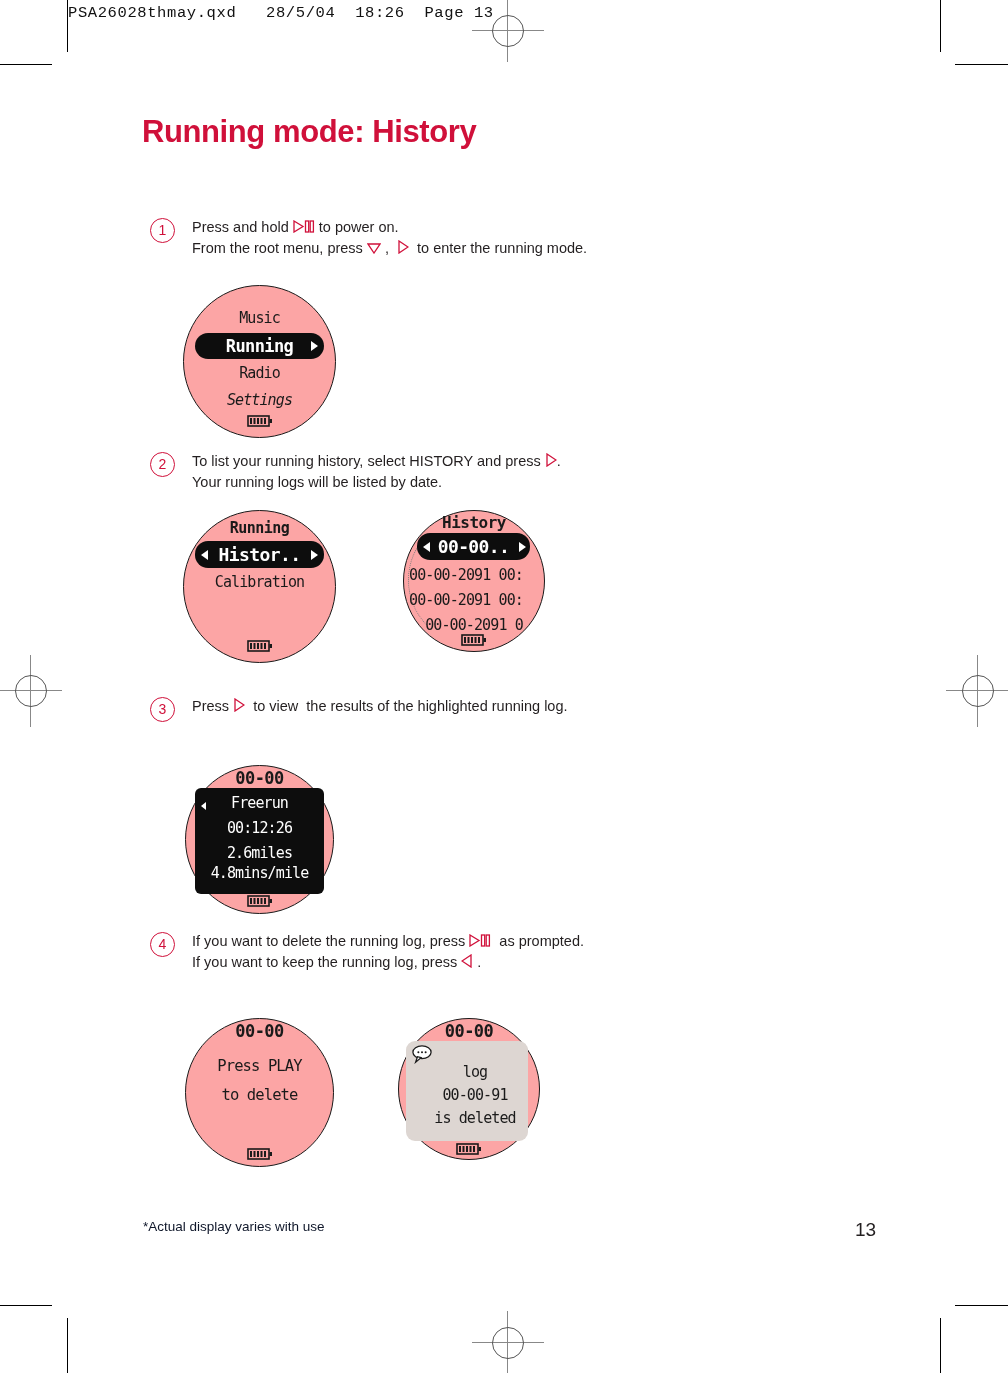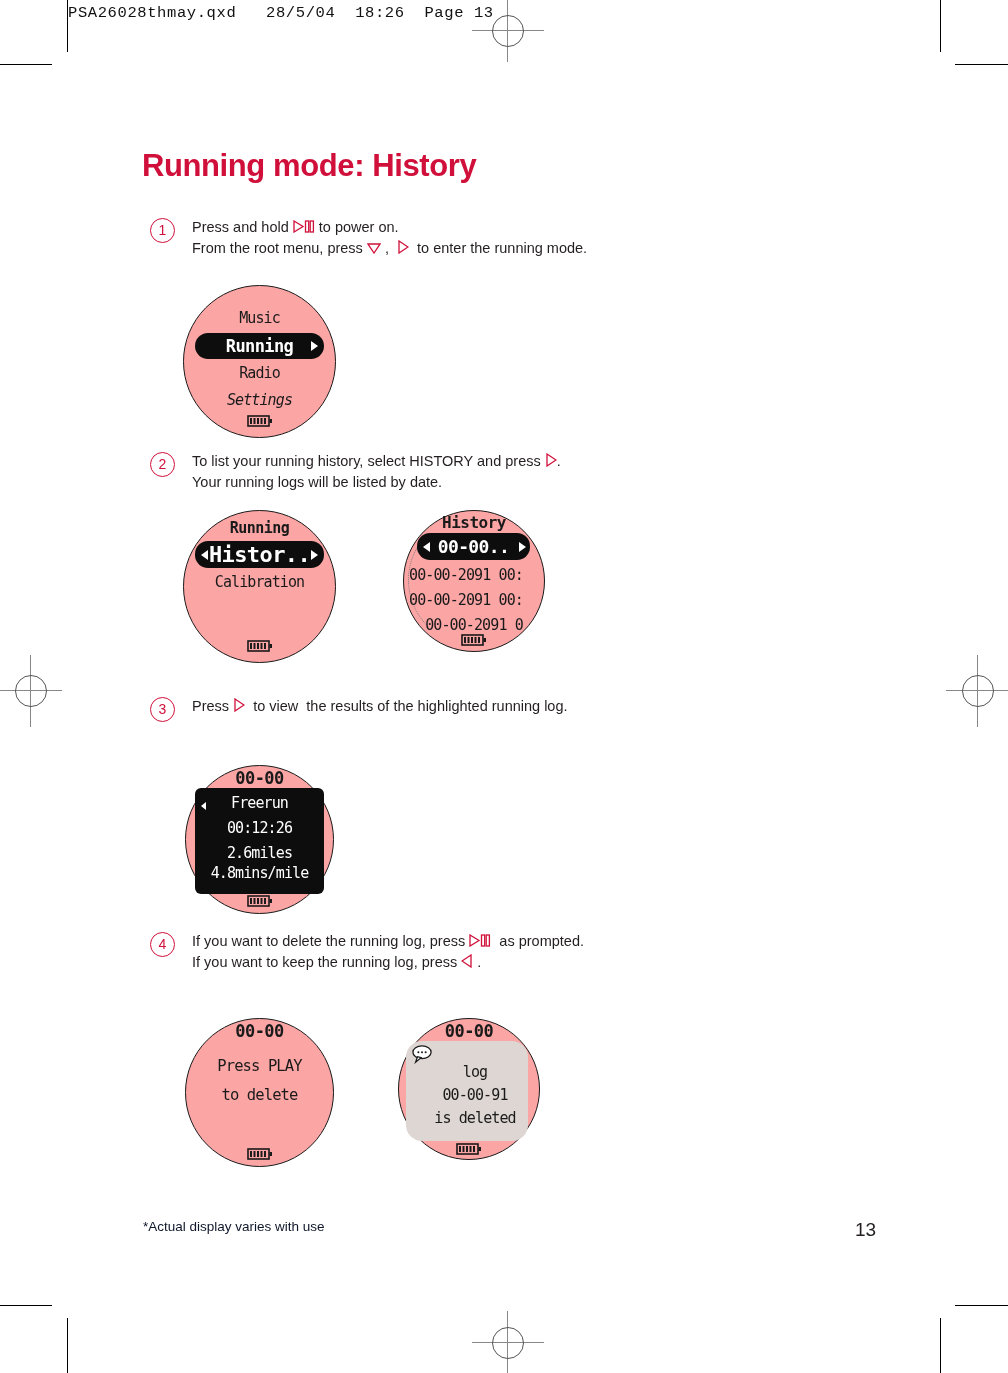--- a/index.html
+++ b/index.html
@@ -47,21 +47,21 @@
   .page {
     position: absolute;
     left: 0; top: 0;
     width: 1008px;
     height: 1373px;
   }
 
   .page-title {
     position: absolute;
     left: 142px;
-    top: 148px;
+    top: 114px;
     font-size: 31px;
     font-weight: bold;
     color: #d0103a;
     letter-spacing: -0.4px;
     white-space: nowrap;
   }
 
   
   .step {
     position: absolute;
@@ -170,21 +170,21 @@
     position: absolute;
     background: #0d0d0d;
     border-radius: 6px;
   }
   .panel-dark .dev-row { color: #fff; }
 
   
   .panel-grey {
     position: absolute;
     background: #ddd6d2;
-    border-radius: 16px;
+    border-radius: 9px;
   }
   .panel-grey .dev-row { color: #1a1a1a; }
 
   
   .battery {
     position: absolute;
     left: 50%;
     transform: translateX(-50%);
     width: 26px;
     height: 13px;
@@ -315,21 +315,21 @@
       <span class="ln">To list your running history, select HISTORY and press <span class="key"><svg width="12" height="14" viewBox="0 0 12 14">
               <path d="M2 1 L11 7 L2 13 Z" fill="none" stroke="#d0103a" stroke-width="1.3"></path>
             </svg></span>.</span>
       <span class="ln">Your running logs will be listed by date.</span>
     </div>
   </div>
 
   <div class="device clip" style="left:183px; top:510px; width:151px; height:151px;">
     <div class="screen">
       <div class="dev-label" style="top:8px;">Running</div>
-      <div class="hl-bar" style="left:11px; top:30px; width:129px; height:27px; font-size:22px;">
+      <div class="hl-bar" style="left:11px; top:30px; width:129px; height:27px; font-size:18px;">
         <span class="hl-arrow-l"></span>
         <span class="hl-text">Histor..</span>
         <span class="hl-arrow-r"></span>
       </div>
       <div class="dev-row" style="top:62px; font-size:15px;">Calibration</div>
       <svg class="battery" viewBox="0 0 26 13" style="top:128px;">
         <rect x="1" y="2" width="21" height="10" fill="none" stroke="#1a1a1a" stroke-width="1.6"></rect>
         <rect x="22.5" y="5" width="2.5" height="4" fill="#1a1a1a"></rect>
         <rect x="3" y="4" width="2" height="6" fill="#1a1a1a"></rect>
         <rect x="6.5" y="4" width="2" height="6" fill="#1a1a1a"></rect>

